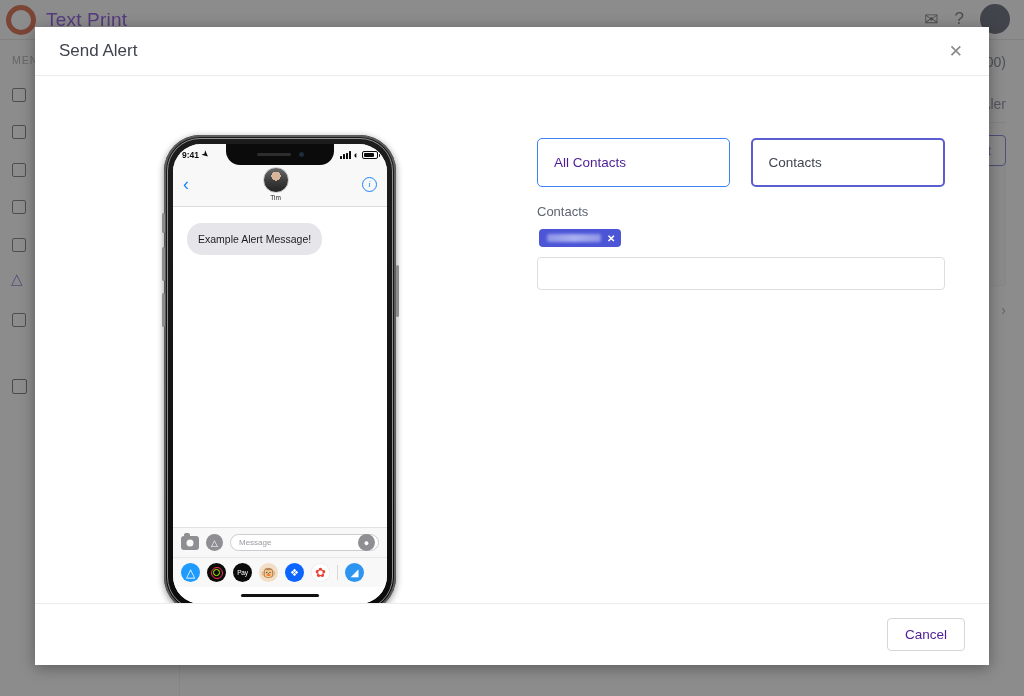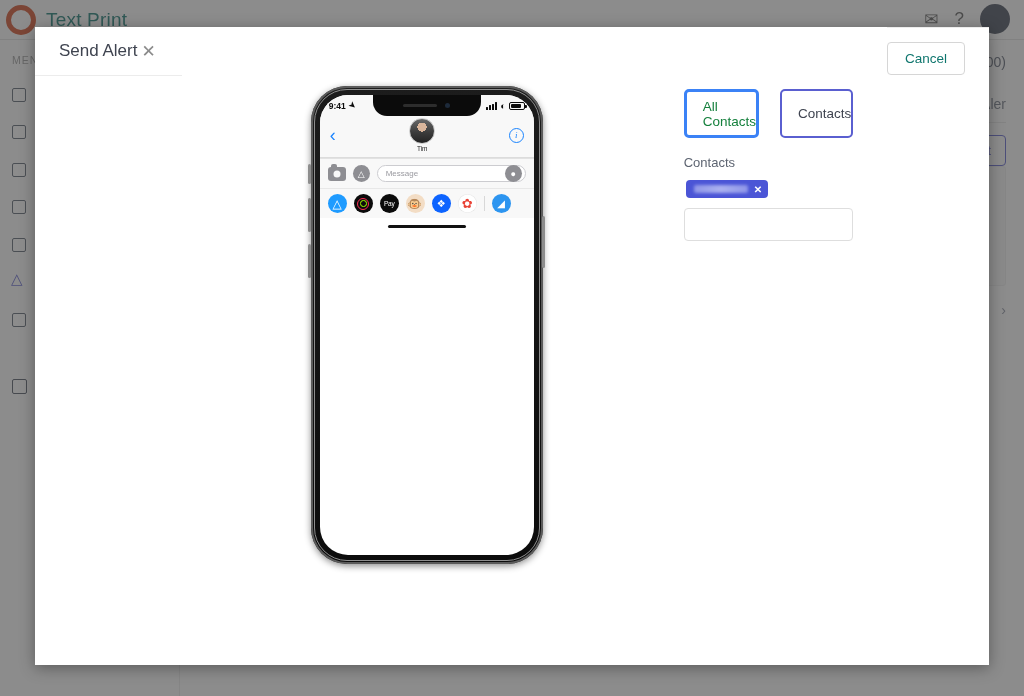--- a/index.html
+++ b/index.html
@@ -20,21 +20,21 @@
   .bg-topbar {
     position: absolute; left: 0; top: 0; width: 1024px; height: 40px;
     background: #ffffff; border-bottom: 1px solid #e3e3e3;
     display: flex; align-items: center;
   }
   .bg-logo {
     width: 30px; height: 30px; margin-left: 6px;
     border: 5px solid #d2461e; border-radius: 50%;
   }
   .bg-brand {
-    margin-left: 10px; font-size: 19px; color: #0f766e; letter-spacing: .2px;
+    margin-left: 10px; font-size: 19px; color: #6d28d9; letter-spacing: .2px;
   }
   .bg-top-right {
     position: absolute; right: 14px; top: 4px;
     display: flex; align-items: center; gap: 16px;
   }
   .bg-top-ico { font-size: 17px; color: #555; }
   .bg-avatar {
     width: 30px; height: 30px; border-radius: 50%; background: #3b4252;
   }
 
@@ -102,21 +102,21 @@
     position: absolute; inset: 0;
     background: rgba(70,70,70,0.62);
   }
 
   
   #modal {
     position: absolute;
     left: 35px; top: 27px; width: 954px; height: 638px;
     background: #ffffff;
     box-shadow: 0 3px 14px rgba(0,0,0,0.35);
-    display: flex; flex-direction: row;
+    display: flex; flex-direction: column;
   }
   .modal-header {
     height: 49px; flex: none;
     border-bottom: 1px solid #ececec;
     display: flex; align-items: center; justify-content: space-between;
     padding: 0 22px 0 24px;
   }
   .modal-title { font-size: 17px; color: #3f4450; }
   .modal-close {
     font-size: 17px; color: #8b8b8b; background: none; border: none;
@@ -129,21 +129,21 @@
     height: 62px; flex: none; border-top: 1px solid #ececec;
     display: flex; align-items: center; justify-content: flex-end;
     padding-right: 24px; gap: 14px;
   }
   .btn {
     min-width: 64px; padding: 8px 17px; font-size: 13.5px;
     border-radius: 4px; background: #fff; cursor: pointer;
     font-family: "Liberation Sans", sans-serif;
   }
   .btn-submit { border: 1px solid #b9bde8; color: #5a5fd0; }
-  .btn-cancel { border: 1px solid #d6d6d6; color: #0f766e; }
+  .btn-cancel { border: 1px solid #d6d6d6; color: #4c1d95; }
   .submit-wrap {
     border: 3px solid #ee1c1c; padding: 4px; border-radius: 2px;
     display: inline-flex;
   }
 
   
   .phone-col {
     width: 490px; flex: none; display: flex;
     align-items: flex-start; justify-content: center; padding-top: 59px;
   }
@@ -294,23 +294,23 @@
   .drawer-sep { width:1px; height:15px; background:#d8d8d8; flex:none; }
 
   .home-ind-wrap { flex: none; height: 17px; background: #fff;
     display: flex; align-items: center; justify-content: center; }
   .home-ind { width: 78px; height: 3px; background: #111; border-radius: 3px; }
 
   
   .form-col { flex: 1 1 auto; padding: 62px 44px 0 12px; }
   .choice-row { display: flex; gap: 21px; }
   .choice {
-    flex: 1 1 0; height: 49px; border: 3px solid #3b82f6; border-radius: 5px;
+    flex: 1 1 0; height: 49px; border: 1px solid #3b82f6; border-radius: 5px;
     display: flex; align-items: center; padding-left: 16px;
-    font-size: 13.5px; color: #15803d; background: #fff; cursor: pointer;
+    font-size: 13.5px; color: #4c1d95; background: #fff; cursor: pointer;
   }
   .choice.selected { border: 2px solid #5a5fd0; color: #3f4450; }
   .field-label { margin-top: 17px; font-size: 13px; color: #5d6471; }
   .chip-row { margin-top: 9px; padding-left: 2px; }
   .chip {
     display: inline-flex; align-items: center; gap: 6px;
     background: #4b55d6; border-radius: 4px; padding: 3px 6px 3px 8px;
     height: 18px;
   }
   .chip-text {
@@ -433,20 +433,23 @@
 
           <div class="msg-navbar">
             <span class="nav-back">‹</span>
             <span class="nav-contact">
               <span class="nav-avatar"></span>
               <span class="nav-name">Tim</span>
             </span>
             <span class="nav-info">i</span>
           </div>
 
+          <div class="msg-area">
+            <div class="bubble">Example Alert Message!</div>
+          </div>
 
           <div class="msg-inputbar">
             <span class="cam-ico"></span>
             <span class="round-ico">△</span>
             <span class="msg-field">
               <span class="msg-field-ph">Message</span>
               <span class="round-ico">●</span>
             </span>
           </div>
 

